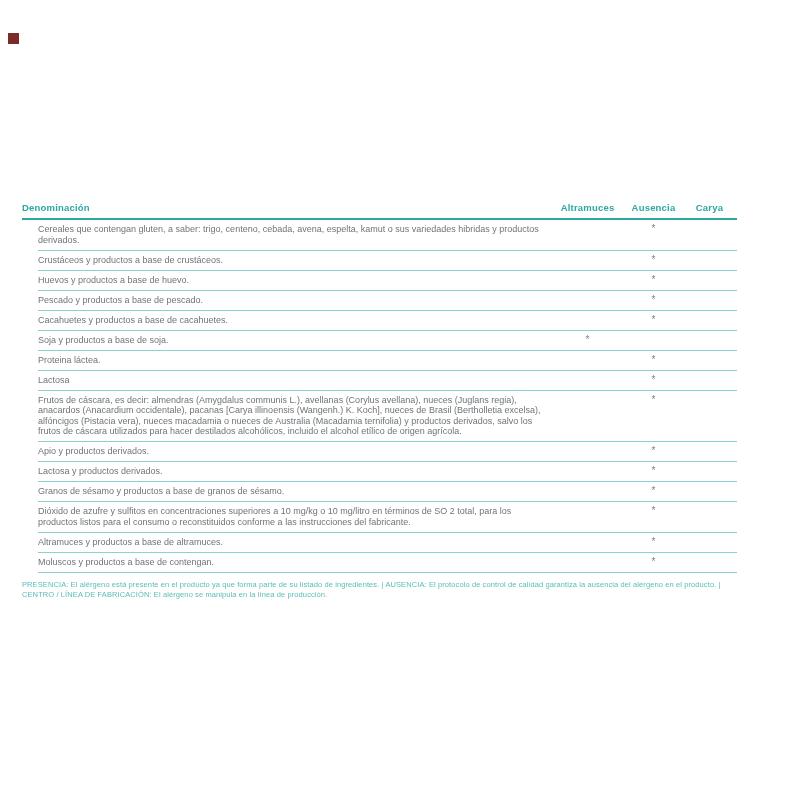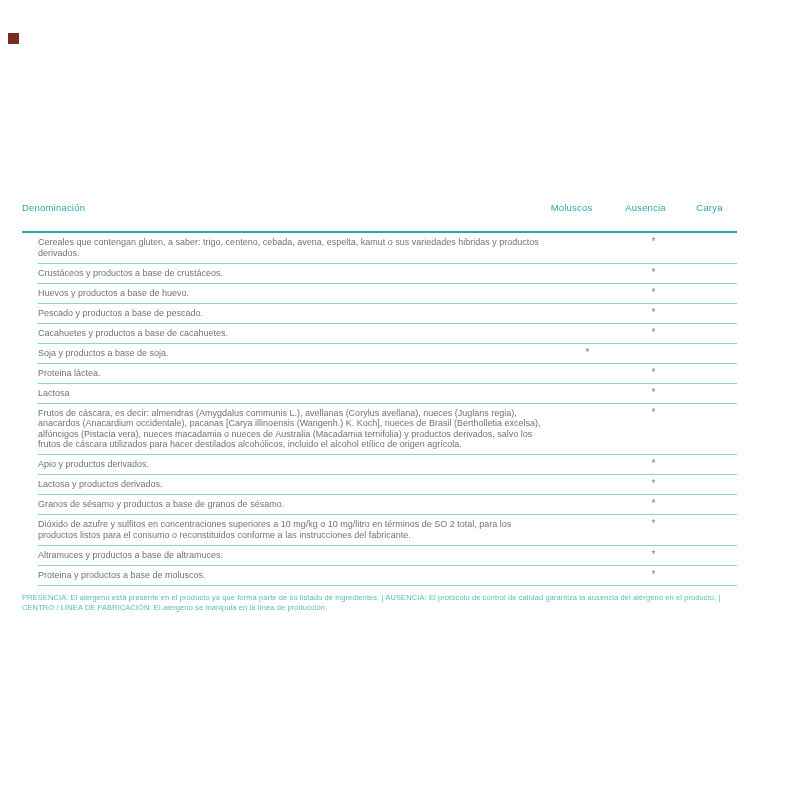--- a/index.html
+++ b/index.html
@@ -20,23 +20,23 @@
   }
   .corner-marker{
     position:absolute;left:8px;top:33px;width:11px;height:11px;
     background:var(--corner);
   }
   .allergen-table{
     position:absolute;left:22px;top:202px;width:715px;
   }
   .t-head{
     display:grid;grid-template-columns:1fr 75px 57px 55px;
-    color:var(--accent);font-weight:400;font-size:9.5px;line-height:11px;
+    color:var(--accent);font-weight:700;font-size:9.5px;line-height:11px;
     letter-spacing:.2px;
-    padding-bottom:18px;border-bottom:2px solid var(--accent);gap:8px;
+    padding-bottom:5px;border-bottom:2px solid var(--accent);
   }
   .t-head .col{text-align:center;}
   .t-head .col.first{text-align:left;}
   .t-body{width:100%;}
   .t-row{
     display:grid;grid-template-columns:1fr 75px 57px 55px;
     font-size:9px;line-height:10.5px;color:var(--text);
     padding:4px 0 4.5px 0;border-bottom:1px solid var(--divider);margin-left:16px;
   }
   .cell-desc{padding-right:8px;}
@@ -51,21 +51,21 @@
   }
 </style>
 </head>
 <body>
 
 <div class="corner-marker"></div>
 
 <div class="allergen-table">
   <div class="t-head">
     <div class="col first">Denominación</div>
-    <div class="col">Moluscos</div>
+    <div class="col">Altramuces</div>
     <div class="col">Ausencia</div>
     <div class="col">Carya</div>
   </div>
   <div class="t-body" id="table-body">
       <div class="t-row">
     <div class="cell-desc">Cereales que contengan gluten, a saber: trigo, centeno, cebada, avena, espelta, kamut o sus variedades hibridas y productos derivados.</div>
     <div class="cell-mark"></div>
     <div class="cell-mark">*</div>
     <div class="cell-mark"></div>
   </div>
@@ -141,20 +141,20 @@
     <div class="cell-mark">*</div>
     <div class="cell-mark"></div>
   </div>
       <div class="t-row">
     <div class="cell-desc">Altramuces y productos a base de altramuces.</div>
     <div class="cell-mark"></div>
     <div class="cell-mark">*</div>
     <div class="cell-mark"></div>
   </div>
       <div class="t-row">
-    <div class="cell-desc">Proteina y productos a base de moluscos.</div>
+    <div class="cell-desc">Moluscos y productos a base de contengan.</div>
     <div class="cell-mark"></div>
     <div class="cell-mark">*</div>
     <div class="cell-mark"></div>
   </div>
     </div>
   <div class="legend">PRESENCIA: El alérgeno está presente en el producto ya que forma parte de su listado de ingredientes. | AUSENCIA: El protocolo de control de calidad garantiza la ausencia del alérgeno en el producto. | CENTRO / LÍNEA DE FABRICACIÓN: El alérgeno se manipula en la línea de producción.</div>
 </div>
 
 </body></html>

